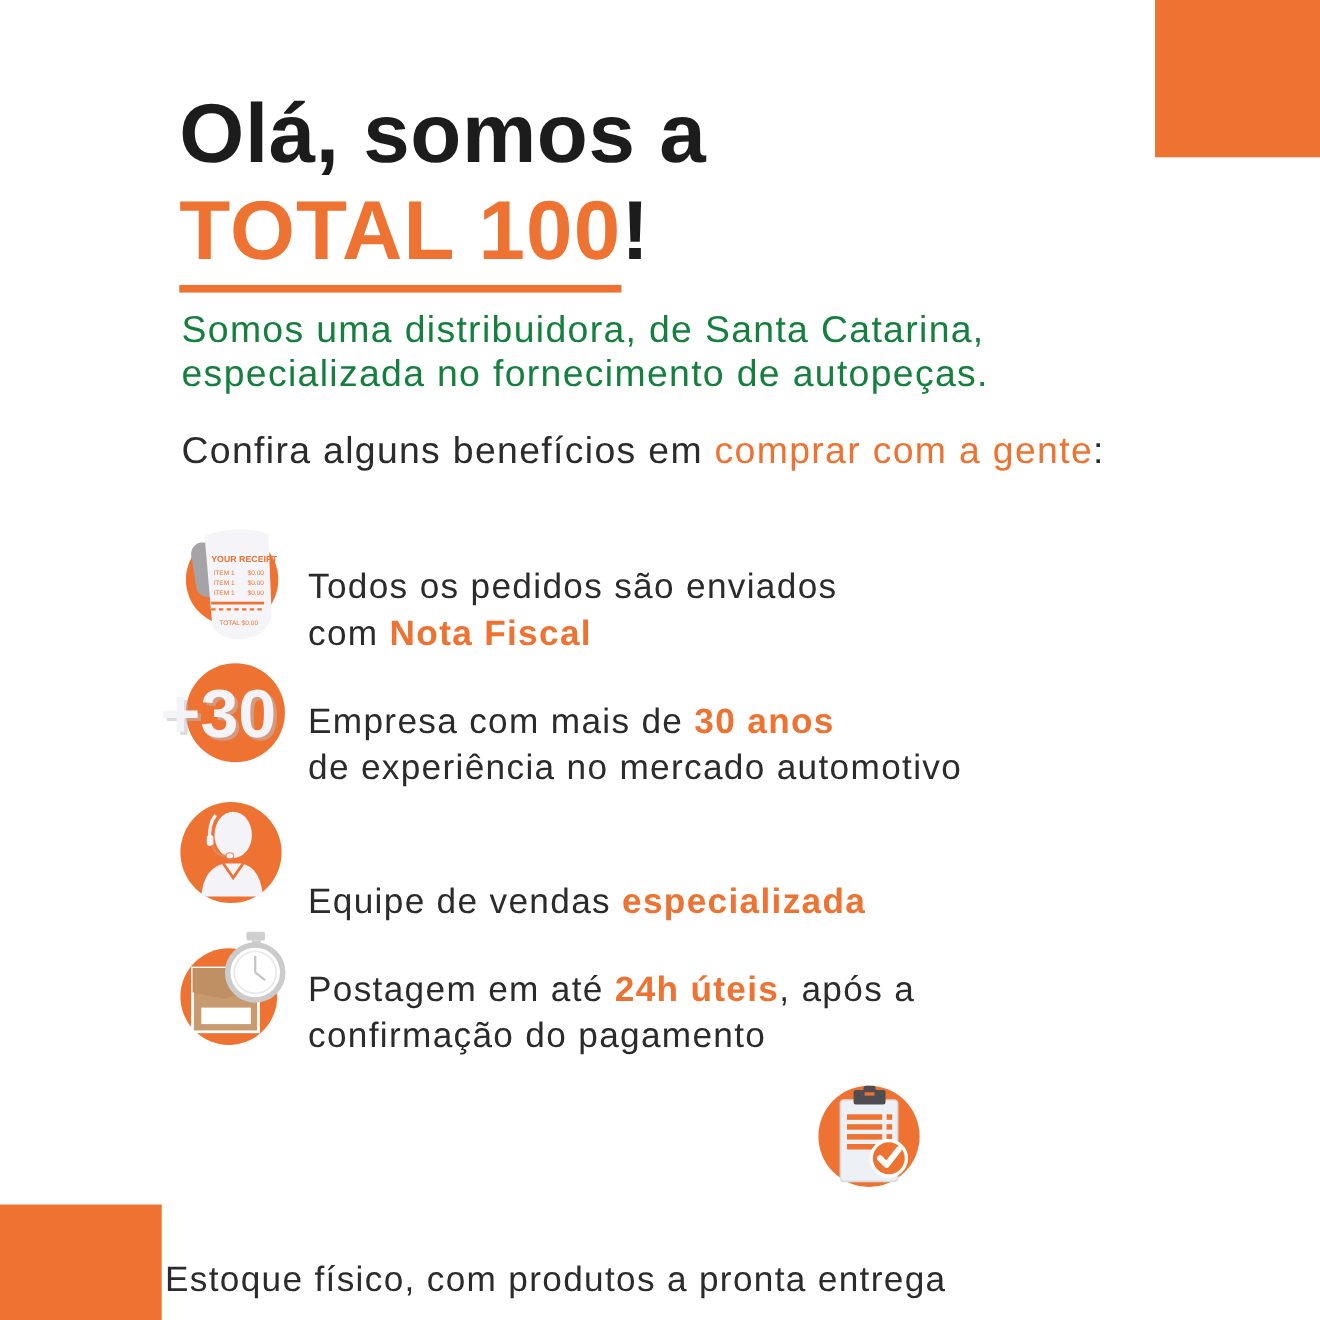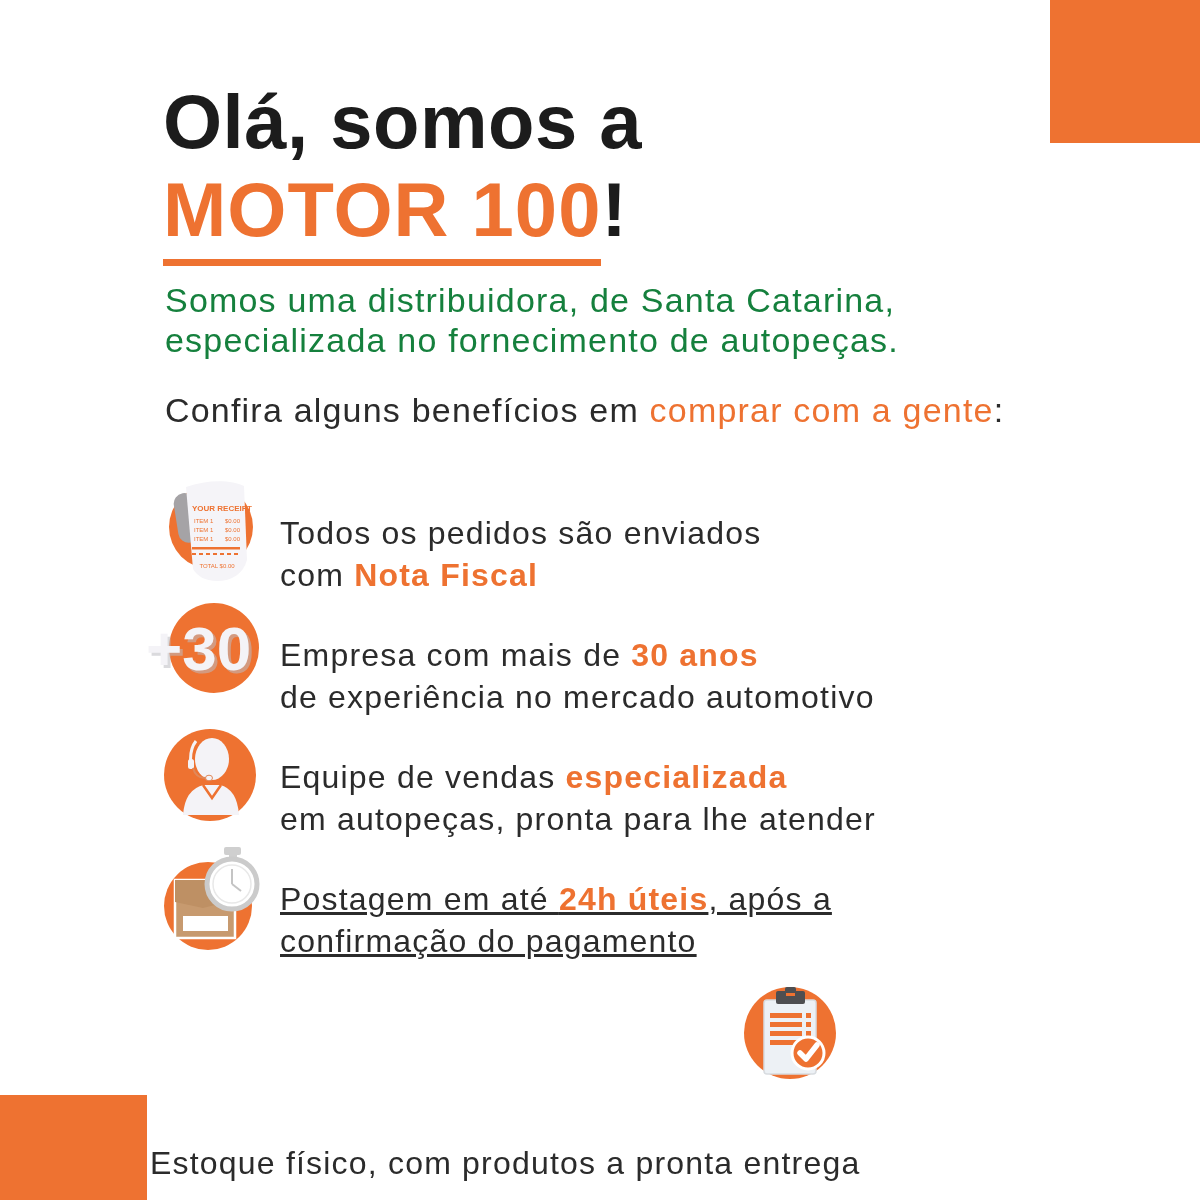--- a/index.html
+++ b/index.html
@@ -29,36 +29,36 @@
   .hlb{color:#EE7231;font-weight:bold;}
 
   
   .row{position:absolute;left:150px;display:flex;align-items:flex-end;}
   .row .iconbox{width:130px;flex:0 0 130px;height:120px;}
   .row .iconbox svg{overflow:visible;display:block;}
   .row .txt{font-size:32px;line-height:42px;letter-spacing:1.2px;color:#2b2b2b;white-space:nowrap;}
   .r1{top:476px;} .r1 .txt{padding-top:14px;}
   .r2{top:598px;} .r2 .txt{padding-top:12px;}
   .r3{top:720px;} .r3 .txt{padding-top:14px;}
-  .r4{top:842px;} .r4 .txt{padding-top:24px;text-decoration:underline;}
+  .r4{top:842px;} .r4 .txt{padding-top:24px;}
   .r5{top:976px;flex-direction:column;} .r5 .txt{padding-top:36px;}
 
   .icon text{font-family:"Liberation Sans", sans-serif;}
 </style>
 </head>
 <body>
 
 <div class="canvas">
 
   <div class="sq sq-tr"></div>
   <div class="sq sq-bl"></div>
 
   <div class="title">
     <div>Olá, somos a</div>
-    <div><span class="brand">MOTOR 100</span><span class="excl">!</span></div>
+    <div><span class="brand">TOTAL 100</span><span class="excl">!</span></div>
   </div>
 
   <div class="para">
     <div>Somos uma distribuidora, de Santa Catarina,</div>
     <div>especializada no fornecimento de autopeças.</div>
   </div>
 
   <div class="bintro"><span>Confira alguns benefícios em </span><span class="hl">comprar com a gente</span><span>:</span></div>
 
   <div class="row r1">
@@ -107,21 +107,20 @@
         <ellipse cx="62" cy="39" rx="17" ry="21" fill="#F4F3F7"></ellipse>
         <path d="M46,21 Q39,30 41,45" stroke="#F4F3F7" stroke-width="3" fill="none"></path>
         <rect x="38" y="39" width="6" height="10" rx="2.5" fill="#F4F3F7"></rect>
         <path d="M43,48 Q46,59 57,58" stroke="#E0885A" stroke-width="2" fill="none"></path>
         <ellipse cx="59" cy="58" rx="3.5" ry="2.8" fill="#F4F3F7" stroke="#E0885A" stroke-width="1"></ellipse>
         <path d="M53,65 L62,78 L71,65" stroke="#EE7231" stroke-width="2.5" fill="none"></path>
       </svg>
     </div>
     <div class="txt">
       <div><span>Equipe de vendas </span><span class="hlb">especializada</span><span></span></div>
-      <div><span>em autopeças, pronta para lhe atender</span><span class="hlb"></span><span></span></div>
     </div>
   </div>
 
   <div class="row r4">
     <div class="iconbox">
       <svg class="icon" width="130" height="120" viewBox="0 0 130 120" aria-hidden="true">
         <circle cx="58" cy="64" r="44" fill="#EE7231"></circle>
         <rect x="25" y="38" width="60" height="58" fill="#C79A6F" stroke="#FFFFFF" stroke-width="2.5"></rect>
         <polygon points="25,38 85,38 85,58 53,66 25,60" fill="#BE9064"></polygon>
         <rect x="33" y="74" width="45" height="15" fill="#FFFFFF"></rect>

